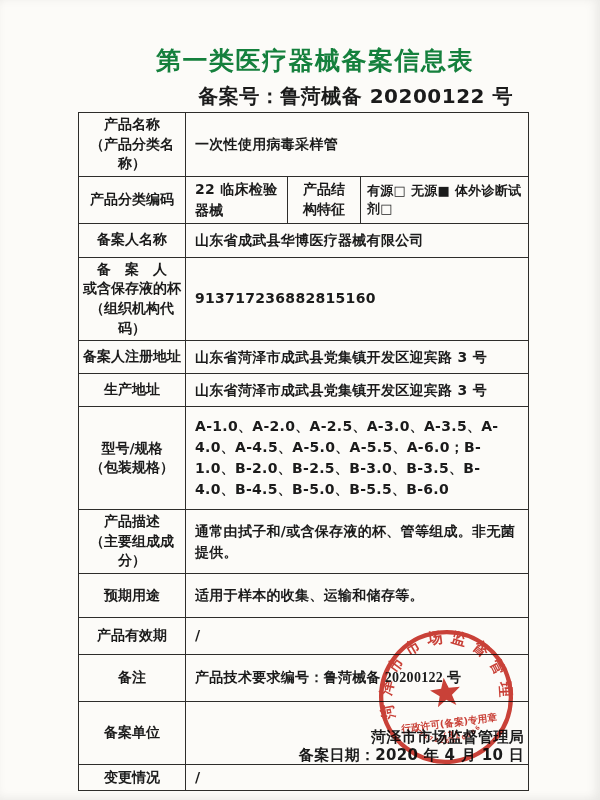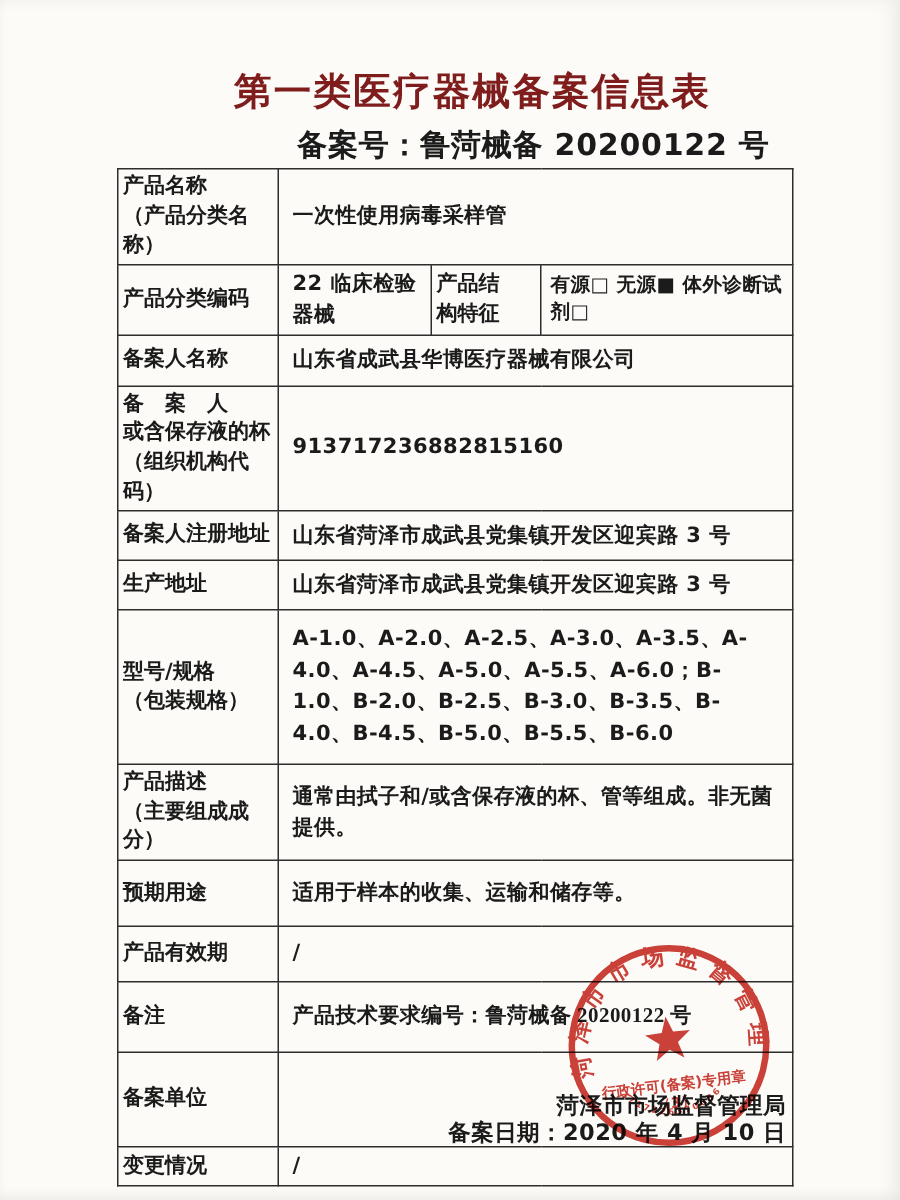--- a/index.html
+++ b/index.html
@@ -9,37 +9,37 @@
     font-family:"DejaVu Sans","Liberation Sans",sans-serif;
   }
   .page{
     position:relative;width:600px;height:800px;overflow:hidden;
     background:#fcfbf8;
     box-shadow:inset -6px 0 10px rgba(0,0,0,0.05), inset 0 -4px 8px rgba(0,0,0,0.03);
     color:#1b1b1b;
   }
   .title{
     position:absolute;top:44px;left:315px;transform:translateX(-50%);
-    font-size:25px;font-weight:bold;letter-spacing:1.5px;white-space:nowrap;color:#7f1d1d;
+    font-size:25px;font-weight:bold;letter-spacing:1.5px;white-space:nowrap;color:#15803d;
   }
   .record-no{
     position:absolute;top:83px;right:87px;
     font-size:20px;font-weight:600;letter-spacing:.5px;
   }
   table.form{
     position:absolute;left:78px;top:112px;width:450px;
     border-collapse:collapse;table-layout:fixed;
   }
   table.form td{
     border:1.6px solid #2e2d2b;
     vertical-align:middle;
     overflow:hidden;
   }
   td.lbl{
-    font-weight:600;font-size:14px;
+    text-align:center;font-weight:600;font-size:14px;
     white-space:pre-line;line-height:1.4;padding:2px 3px;
   }
   td.val{
     font-weight:600;font-size:14px;line-height:1.5;
     padding:2px 9px;letter-spacing:.3px;
   }
   td.val-tight{font-weight:600;font-size:13px;line-height:1.35;padding:2px 6px;}
   tr.r1{height:40px;} tr.r2{height:46px;} tr.r3{height:34px;} tr.r4{height:57px;}
   tr.r5{height:33px;} tr.r6{height:33px;} tr.r7{height:103px;} tr.r8{height:58px;}
   tr.r9{height:44px;} tr.r10{height:37px;margin-left:20px;} tr.r11{height:47px;font-family:Liberation Serif, serif;} tr.r12{height:63px;margin-left:48px;}

